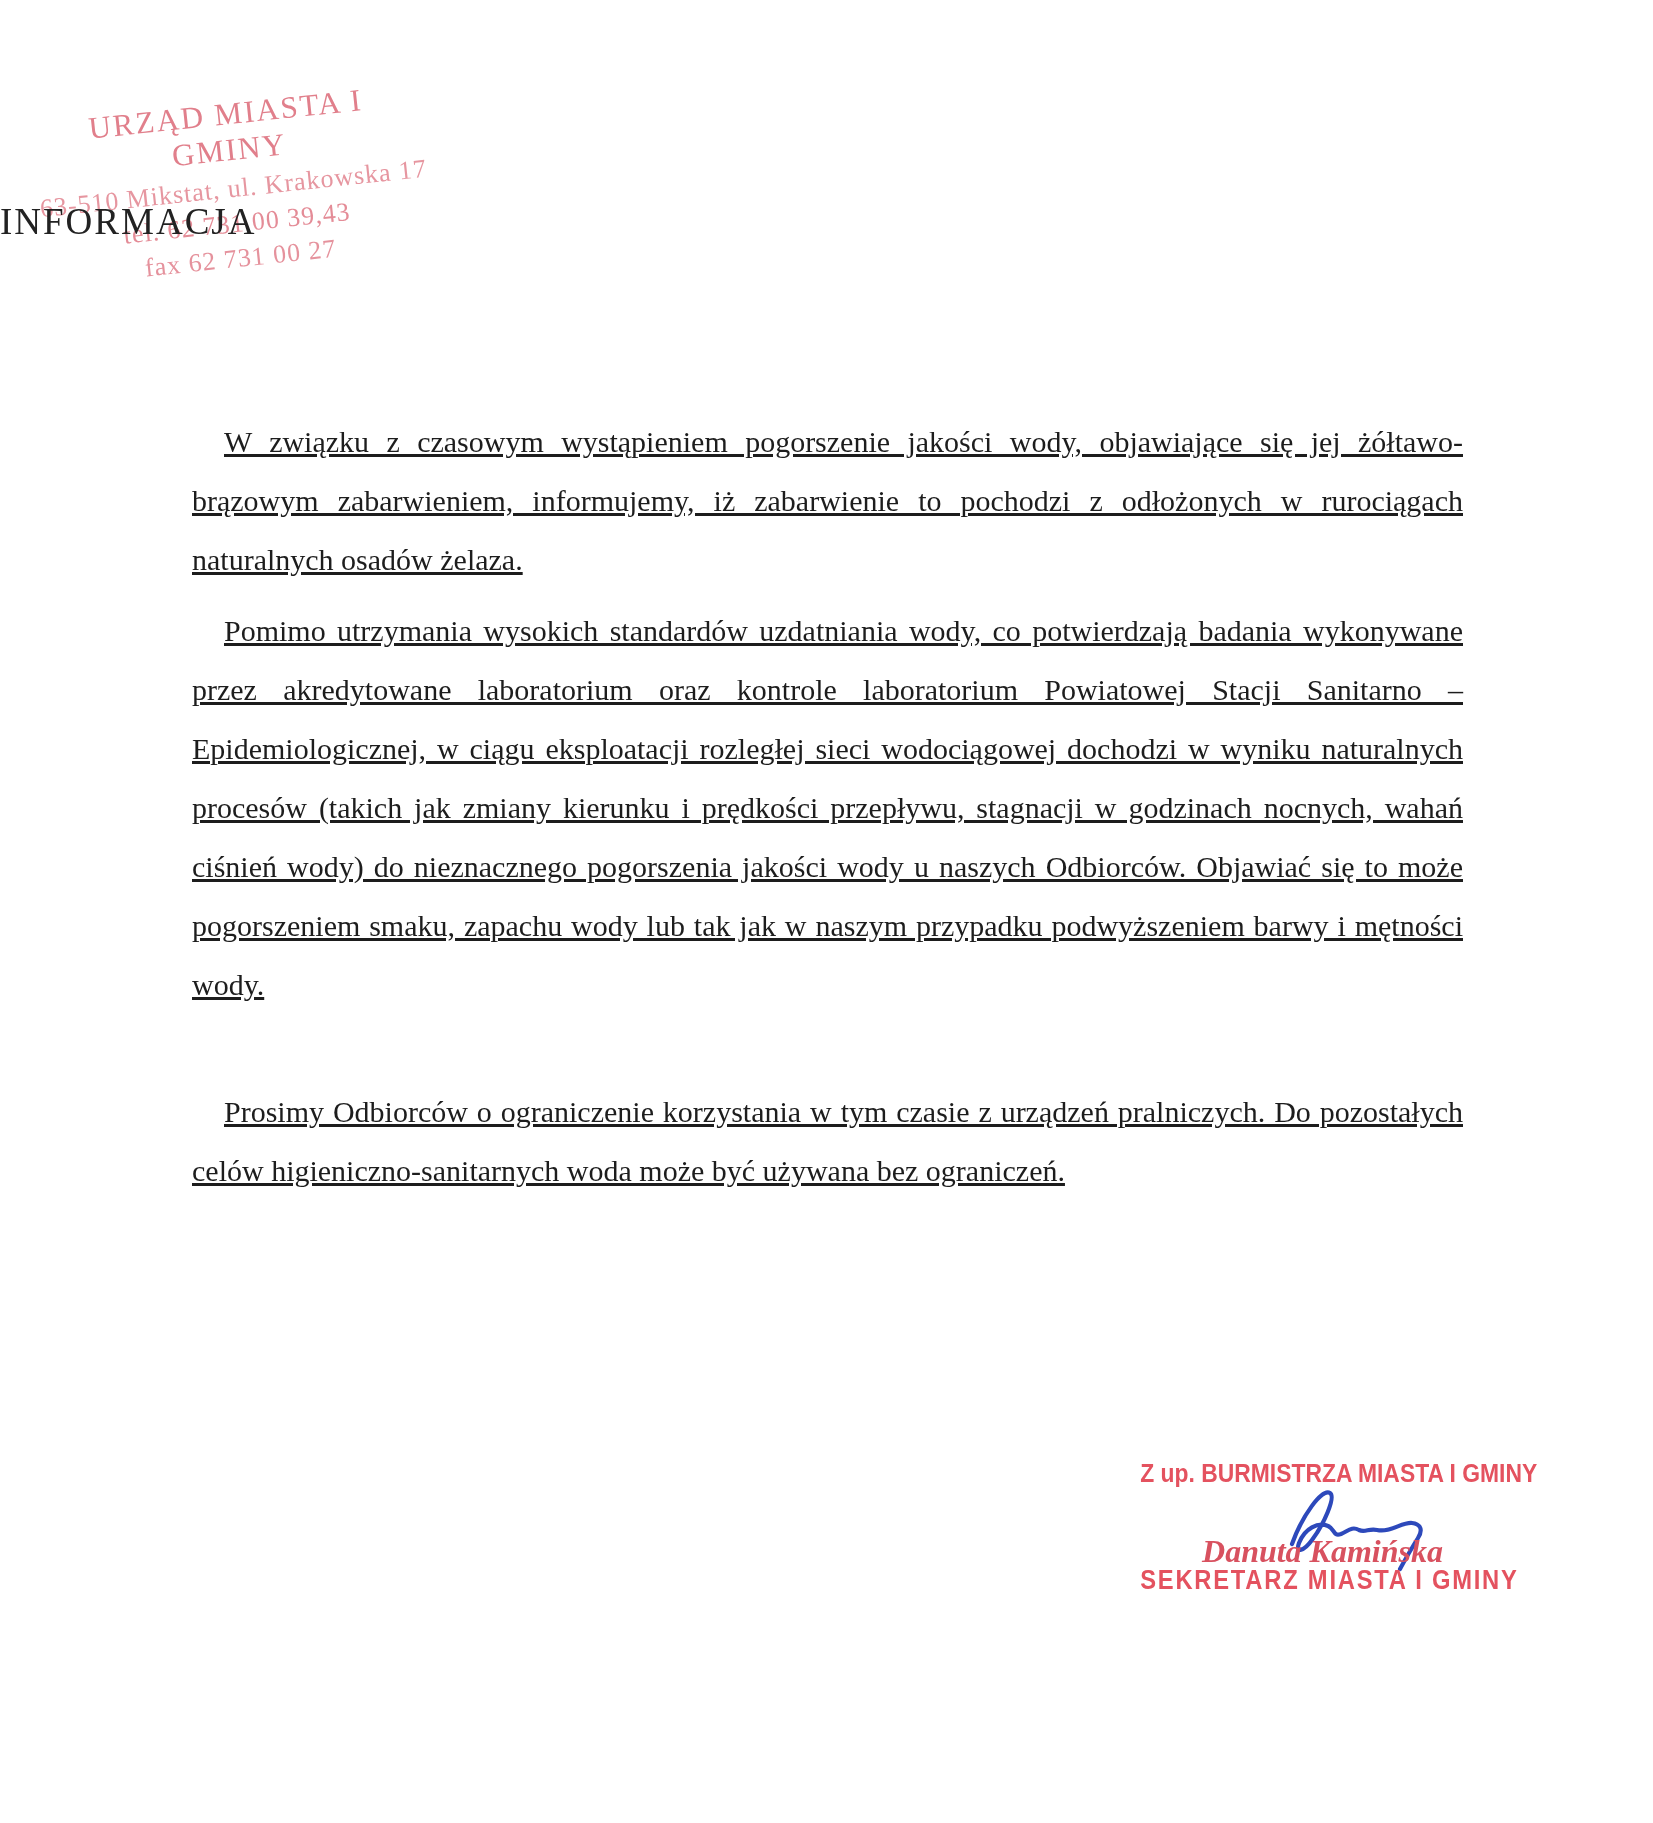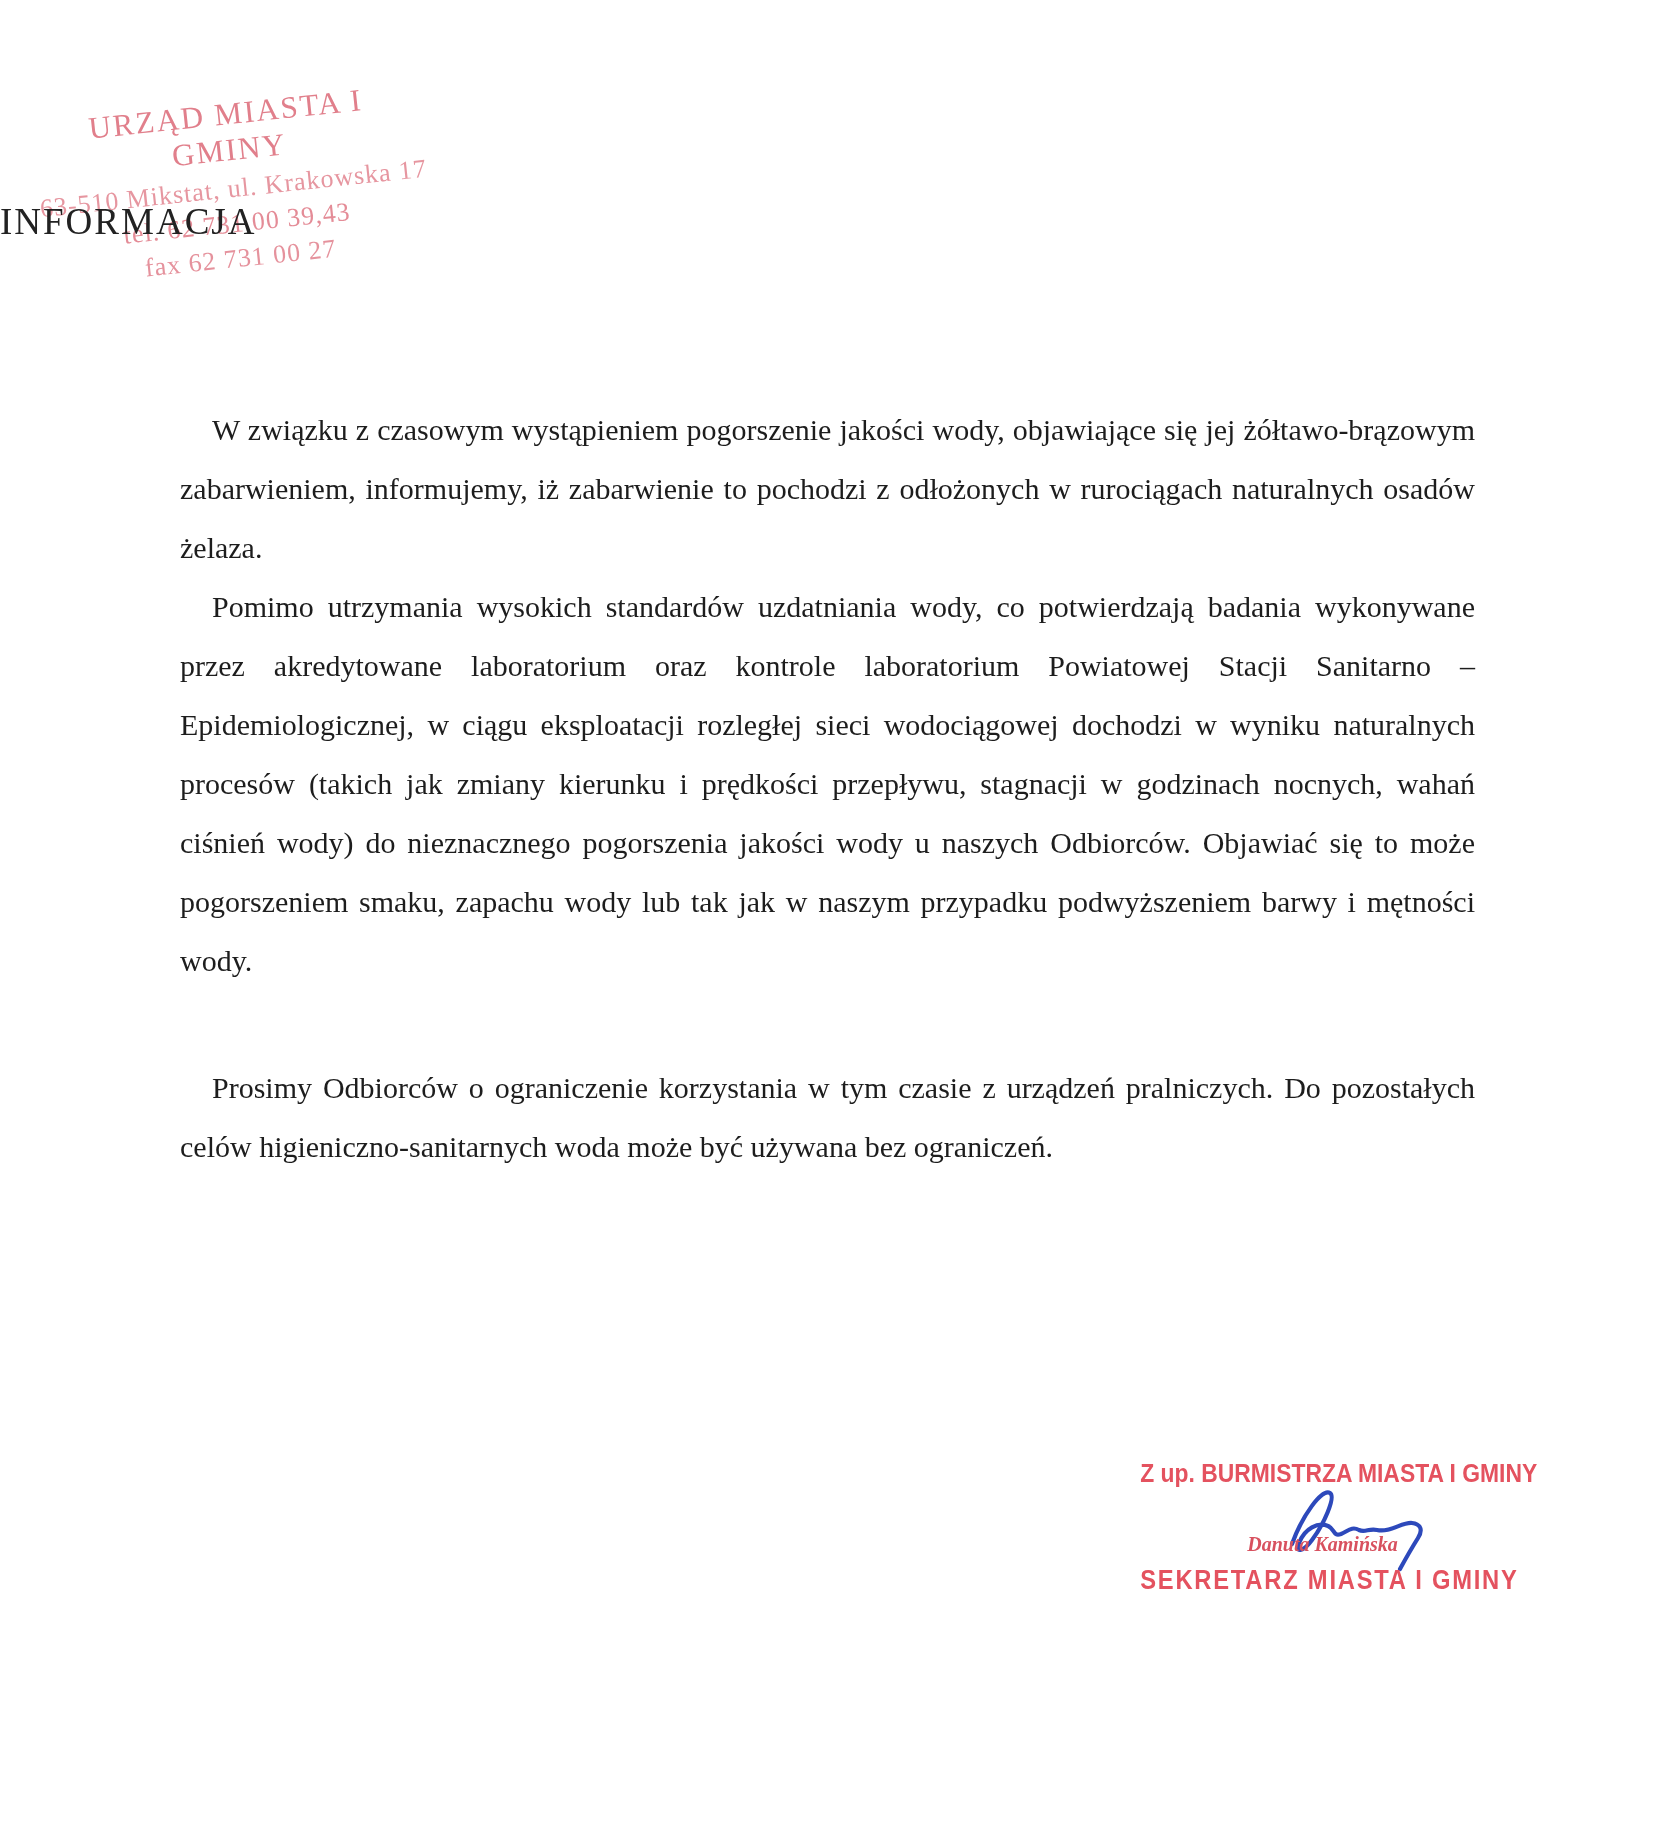--- a/index.html
+++ b/index.html
@@ -47,22 +47,23 @@
     position: absolute;
     left: 180px;
     top: 400px;
     width: 1295px;
     font-size: 30px;
     line-height: 59px;
     text-align: justify;
     color: #1d1d1d;
   }
   .body-text p {
-    margin: 0;
+    margin: 12px;
     text-indent: 32px;
+    text-decoration: underline;
   }
   .body-text p.gap { margin-top: 68px; }
 
   
   .sig-authority {
     position: absolute;
     left: 1115px;
     top: 1458px;
     width: 420px;
     text-align: center;
@@ -82,21 +83,21 @@
     height: 90px;
   }
   .sig-name {
     position: absolute;
     left: 1200px;
     top: 1533px;
     width: 245px;
     text-align: center;
     font-style: italic;
     font-weight: 700;
-    font-size: 20px;
+    font-size: 32px;
     color: #d8515f;
     white-space: nowrap;
   }
   .sig-title {
     position: absolute;
     left: 1115px;
     top: 1565px;
     width: 420px;
     text-align: center;
     font-family: "Liberation Sans", sans-serif;

